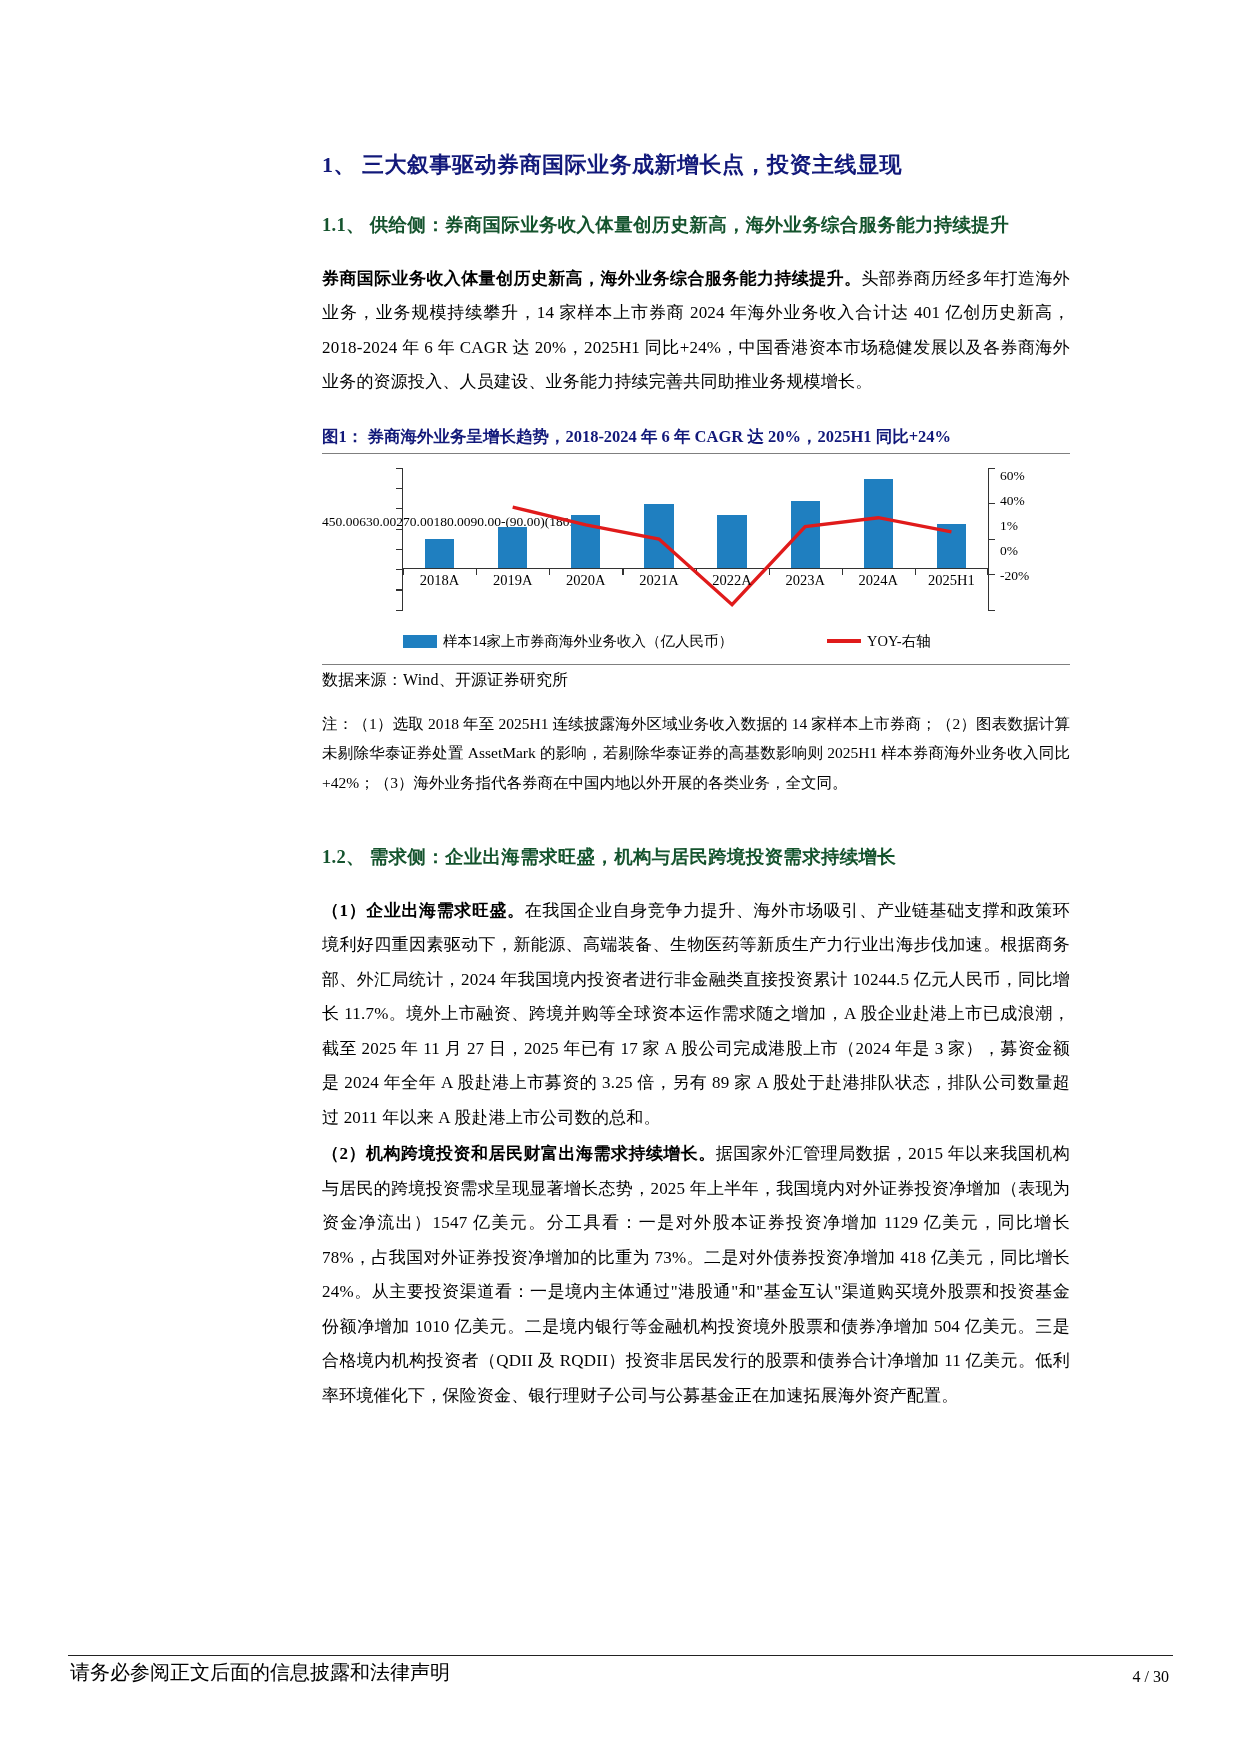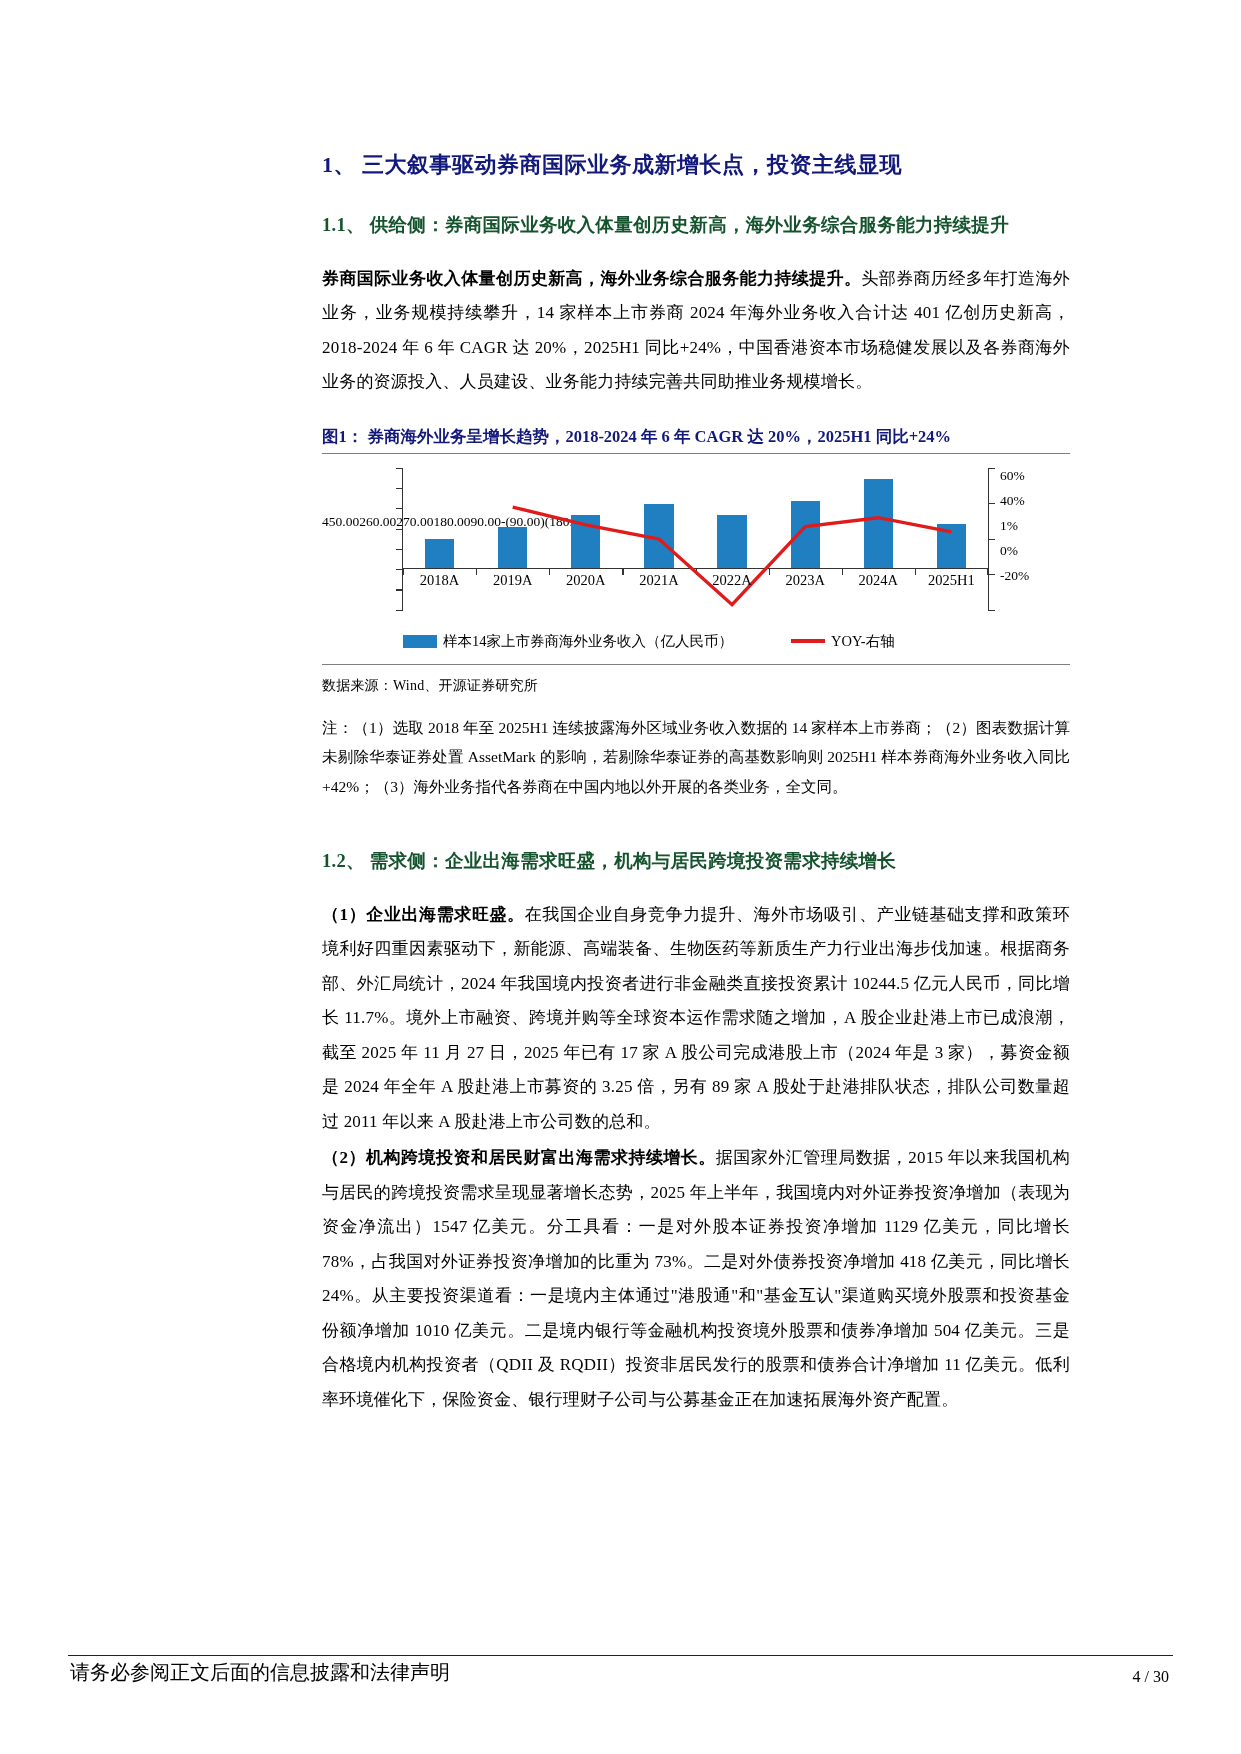--- a/index.html
+++ b/index.html
@@ -92,30 +92,30 @@
   .xtickcell:last-child::before { content:""; position:absolute; right:0; top:0; width:1.2px; height:7px; background:#333; }
   .xlabels {
     position:absolute; left:81px; top:112px; width:585px; display:flex;
     font-size:14.5px; font-family:"Liberation Serif", serif;
   }
   .xlabels > div { flex:1; text-align:center; }
   .lineSvg { position:absolute; left:0; top:0; width:585px; height:142px; overflow:visible; }
 
   .legend {
     position:absolute; left:81px; top:172px; width:600px;
-    display:flex; align-items:center; gap:58px;
+    display:flex; align-items:center; gap:94px;
     font-size:14.5px; font-family:"Liberation Serif", serif;
   }
   .legend-item { display:flex; align-items:center; gap:6px; white-space:nowrap; }
   .swatch-bar { width:34px; height:13px; background:#1f7fc0; }
   .swatch-line { width:34px; height:4px; background:#e01b1b; }
 
   .fig-bottom-rule { border-top:1.6px solid #7f7f7f; margin-top:4px; }
   .source {
-    font-size:14px; margin-top:12px; letter-spacing:0.2px;
+    font-size:16px; margin-top:5px; letter-spacing:0.2px;
   }
   .note {
     font-size:15.5px; line-height:1.9; margin-top:18px; text-align:justify;
   }
 
   .gap-lg { height:46px; }
 
   
   .footer-rule { position:absolute; left:68px; right:68px; bottom:98px; border-top:1.4px solid #222; }
   .footer-left { position:absolute; left:70px; bottom:68px; font-size:20px; }
@@ -136,21 +136,21 @@
     <p class="body"><b>券商国际业务收入体量创历史新高，海外业务综合服务能力持续提升。</b><span>头部券商历经多年打造海外业务，业务规模持续攀升，14 家样本上市券商 2024 年海外业务收入合计达 401 亿创历史新高，2018-2024 年 6 年 CAGR 达 20%，2025H1 同比+24%，中国香港资本市场稳健发展以及各券商海外业务的资源投入、人员建设、业务能力持续完善共同助推业务规模增长。</span></p>
 
     <div class="figure">
       <div class="fig-title">图1： 券商海外业务呈增长趋势，2018-2024 年 6 年 CAGR 达 20%，2025H1 同比+24%</div>
       <div class="fig-title-rule"></div>
 
       <div class="chart-box">
         <div class="chart-inner">
           <div class="ylabels-left" id="ylabels-left">
               <div>450.00</div>
-              <div>260.00</div>
+              <div>630.00</div>
               <div>270.00</div>
               <div>180.00</div>
               <div>90.00</div>
               <div>-</div>
               <div>(90.00)</div>
               <div>(180.00)</div>
             </div>
           <div class="ylabels-right" id="ylabels-right">
               <div>60%</div>
               <div>40%</div>

